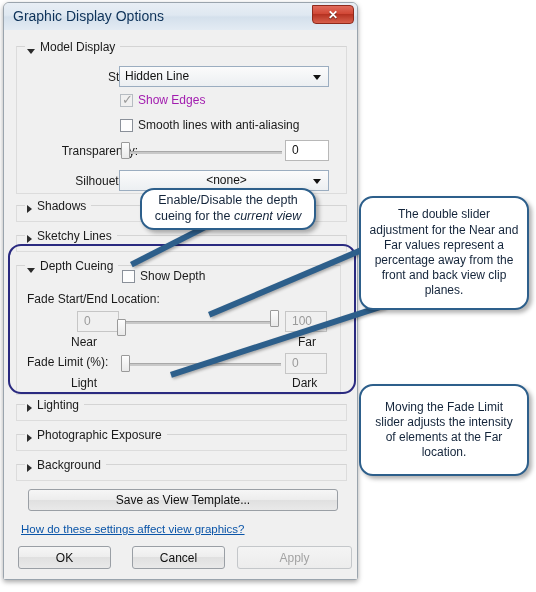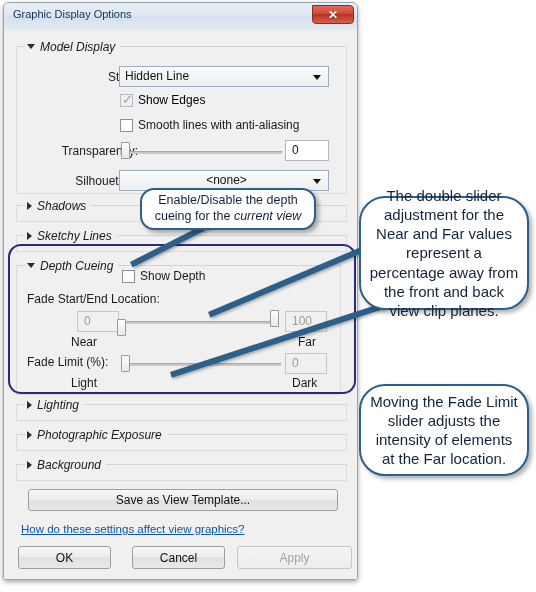--- a/index.html
+++ b/index.html
@@ -22,21 +22,21 @@
     box-sizing: border-box;
   }
   .titlebar {
     position: absolute; left: 0; top: 0; right: 0; height: 27px;
     background: linear-gradient(to bottom, #e8eef5 0%, #dfe8f1 45%, #d4e0ec 52%, #e3ebf3 100%);
     border-radius: 5px 5px 0 0;
     border-bottom: 1px solid #c3ccd6;
   }
   .title-text {
     position: absolute; left: 9px; top: 5px;
-    font-size: 11px; color: #0d3259; white-space: nowrap;
+    font-size: 14px; color: #0d3259; white-space: nowrap;
   }
   .close-btn {
     position: absolute; right: 3px; top: 2px;
     width: 42px; height: 19px;
     background: linear-gradient(to bottom, #e06b5c 0%, #d14836 45%, #b63322 50%, #d8604d 100%);
     border: 1px solid #8e2a1c; border-radius: 0 4px 4px 4px;
     color: #fff; font-size: 12px; font-weight: bold;
     text-align: center; line-height: 18px;
     text-shadow: 0 1px 1px rgba(0,0,0,0.55);
     box-sizing: border-box;
@@ -53,40 +53,40 @@
     border: 1px solid #dcdcdc;
     border-top: 1px solid #d4d4d4;
     background: #f0f0f0;
     box-sizing: border-box;
   }
   .group-header {
     position: absolute; left: 8px; top: -8px;
     height: 15px; background: #f0f0f0;
     padding: 0 5px 0 2px;
     font-size: 12px; color: #1a1a1a; white-space: nowrap;
-    display: flex; align-items: center; gap: 5px; font-style: italic;
+    display: flex; align-items: flex-end; gap: 5px;
   }
   .tri-down {
     width: 0; height: 0;
     border-left: 4.5px solid transparent;
     border-right: 4.5px solid transparent;
     border-top: 5px solid #2b2b2b;
     display: inline-block;
   }
   .tri-right {
     width: 0; height: 0;
     border-top: 4.5px solid transparent;
     border-bottom: 4.5px solid transparent;
     border-left: 5px solid #2b2b2b;
     display: inline-block;
   }
 
   
   .lbl { position: absolute; font-size: 12px; color: #1a1a1a; white-space: nowrap; }
-  .lbl.dim { color: #000000; }
+  .lbl.dim { color: #a21caf; }
 
   .combo {
     position: absolute; height: 21px;
     background: linear-gradient(to bottom,#fbfbfb,#eceff2);
     border: 1px solid #9badc0; box-sizing: border-box;
     font-size: 12px; color: #111; line-height: 19px; padding-left: 5px;
   }
   .combo .arrow {
     position: absolute; right: 7px; top: 8px;
     width: 0; height: 0;
@@ -150,21 +150,21 @@
     border: 2px solid #2d5f8b;
     border-radius: 14px;
     box-sizing: border-box;
     box-shadow: 3px 3px 4px rgba(0,0,0,0.30);
     display: flex; align-items: center; justify-content: center;
     text-align: center;
     color: #13243a;
   }
   .callout-inner { padding: 4px 8px; line-height: 1.27; }
   .callout.c1 { font-family: "Liberation Sans", sans-serif; font-size: 12.5px; }
-  .callout.c2, .callout.c3 { font-family: "Liberation Sans", sans-serif; font-size: 15px; border-radius: 26px; }
+  .callout.c2, .callout.c3 { font-family: "Liberation Sans", sans-serif; font-size: 12px; }
   .ital { font-style: italic; }
 
   .lead {
     position: absolute; background: #2d5f8b;
     transform-origin: 0 0;
     box-shadow: 1px 2px 3px rgba(0,0,0,0.30);
   }
 </style>
 </head>
 <body>

